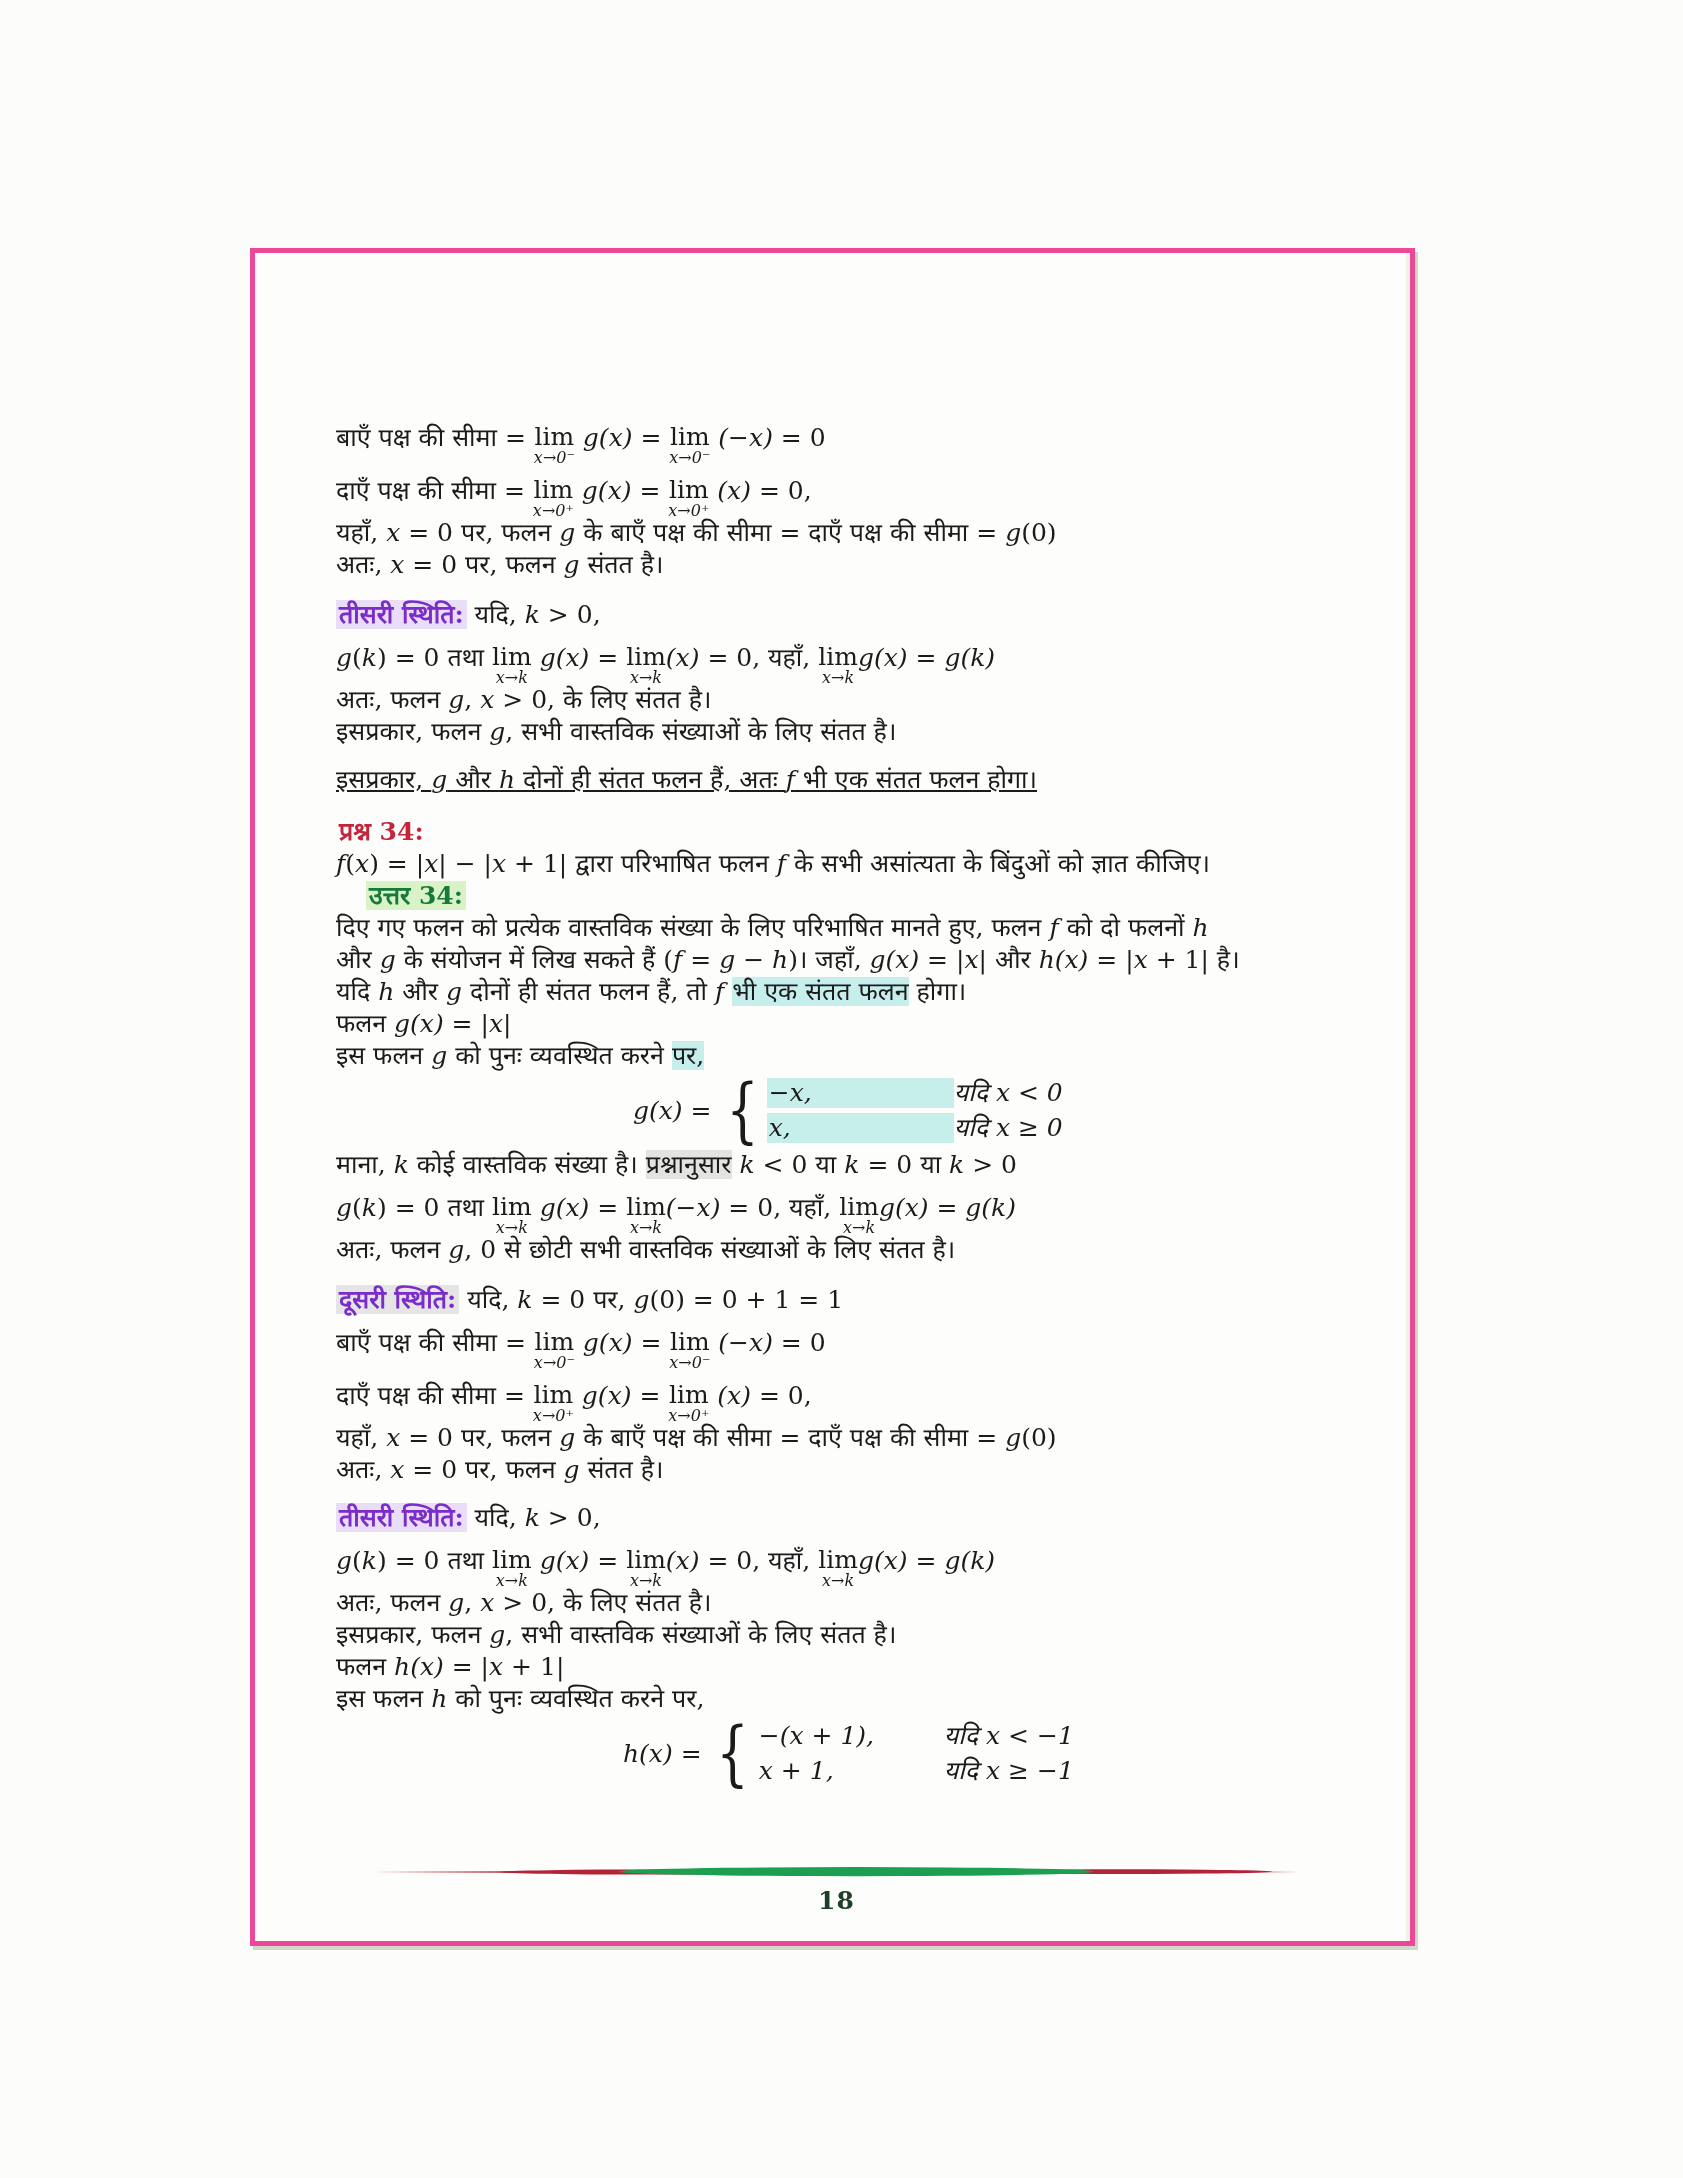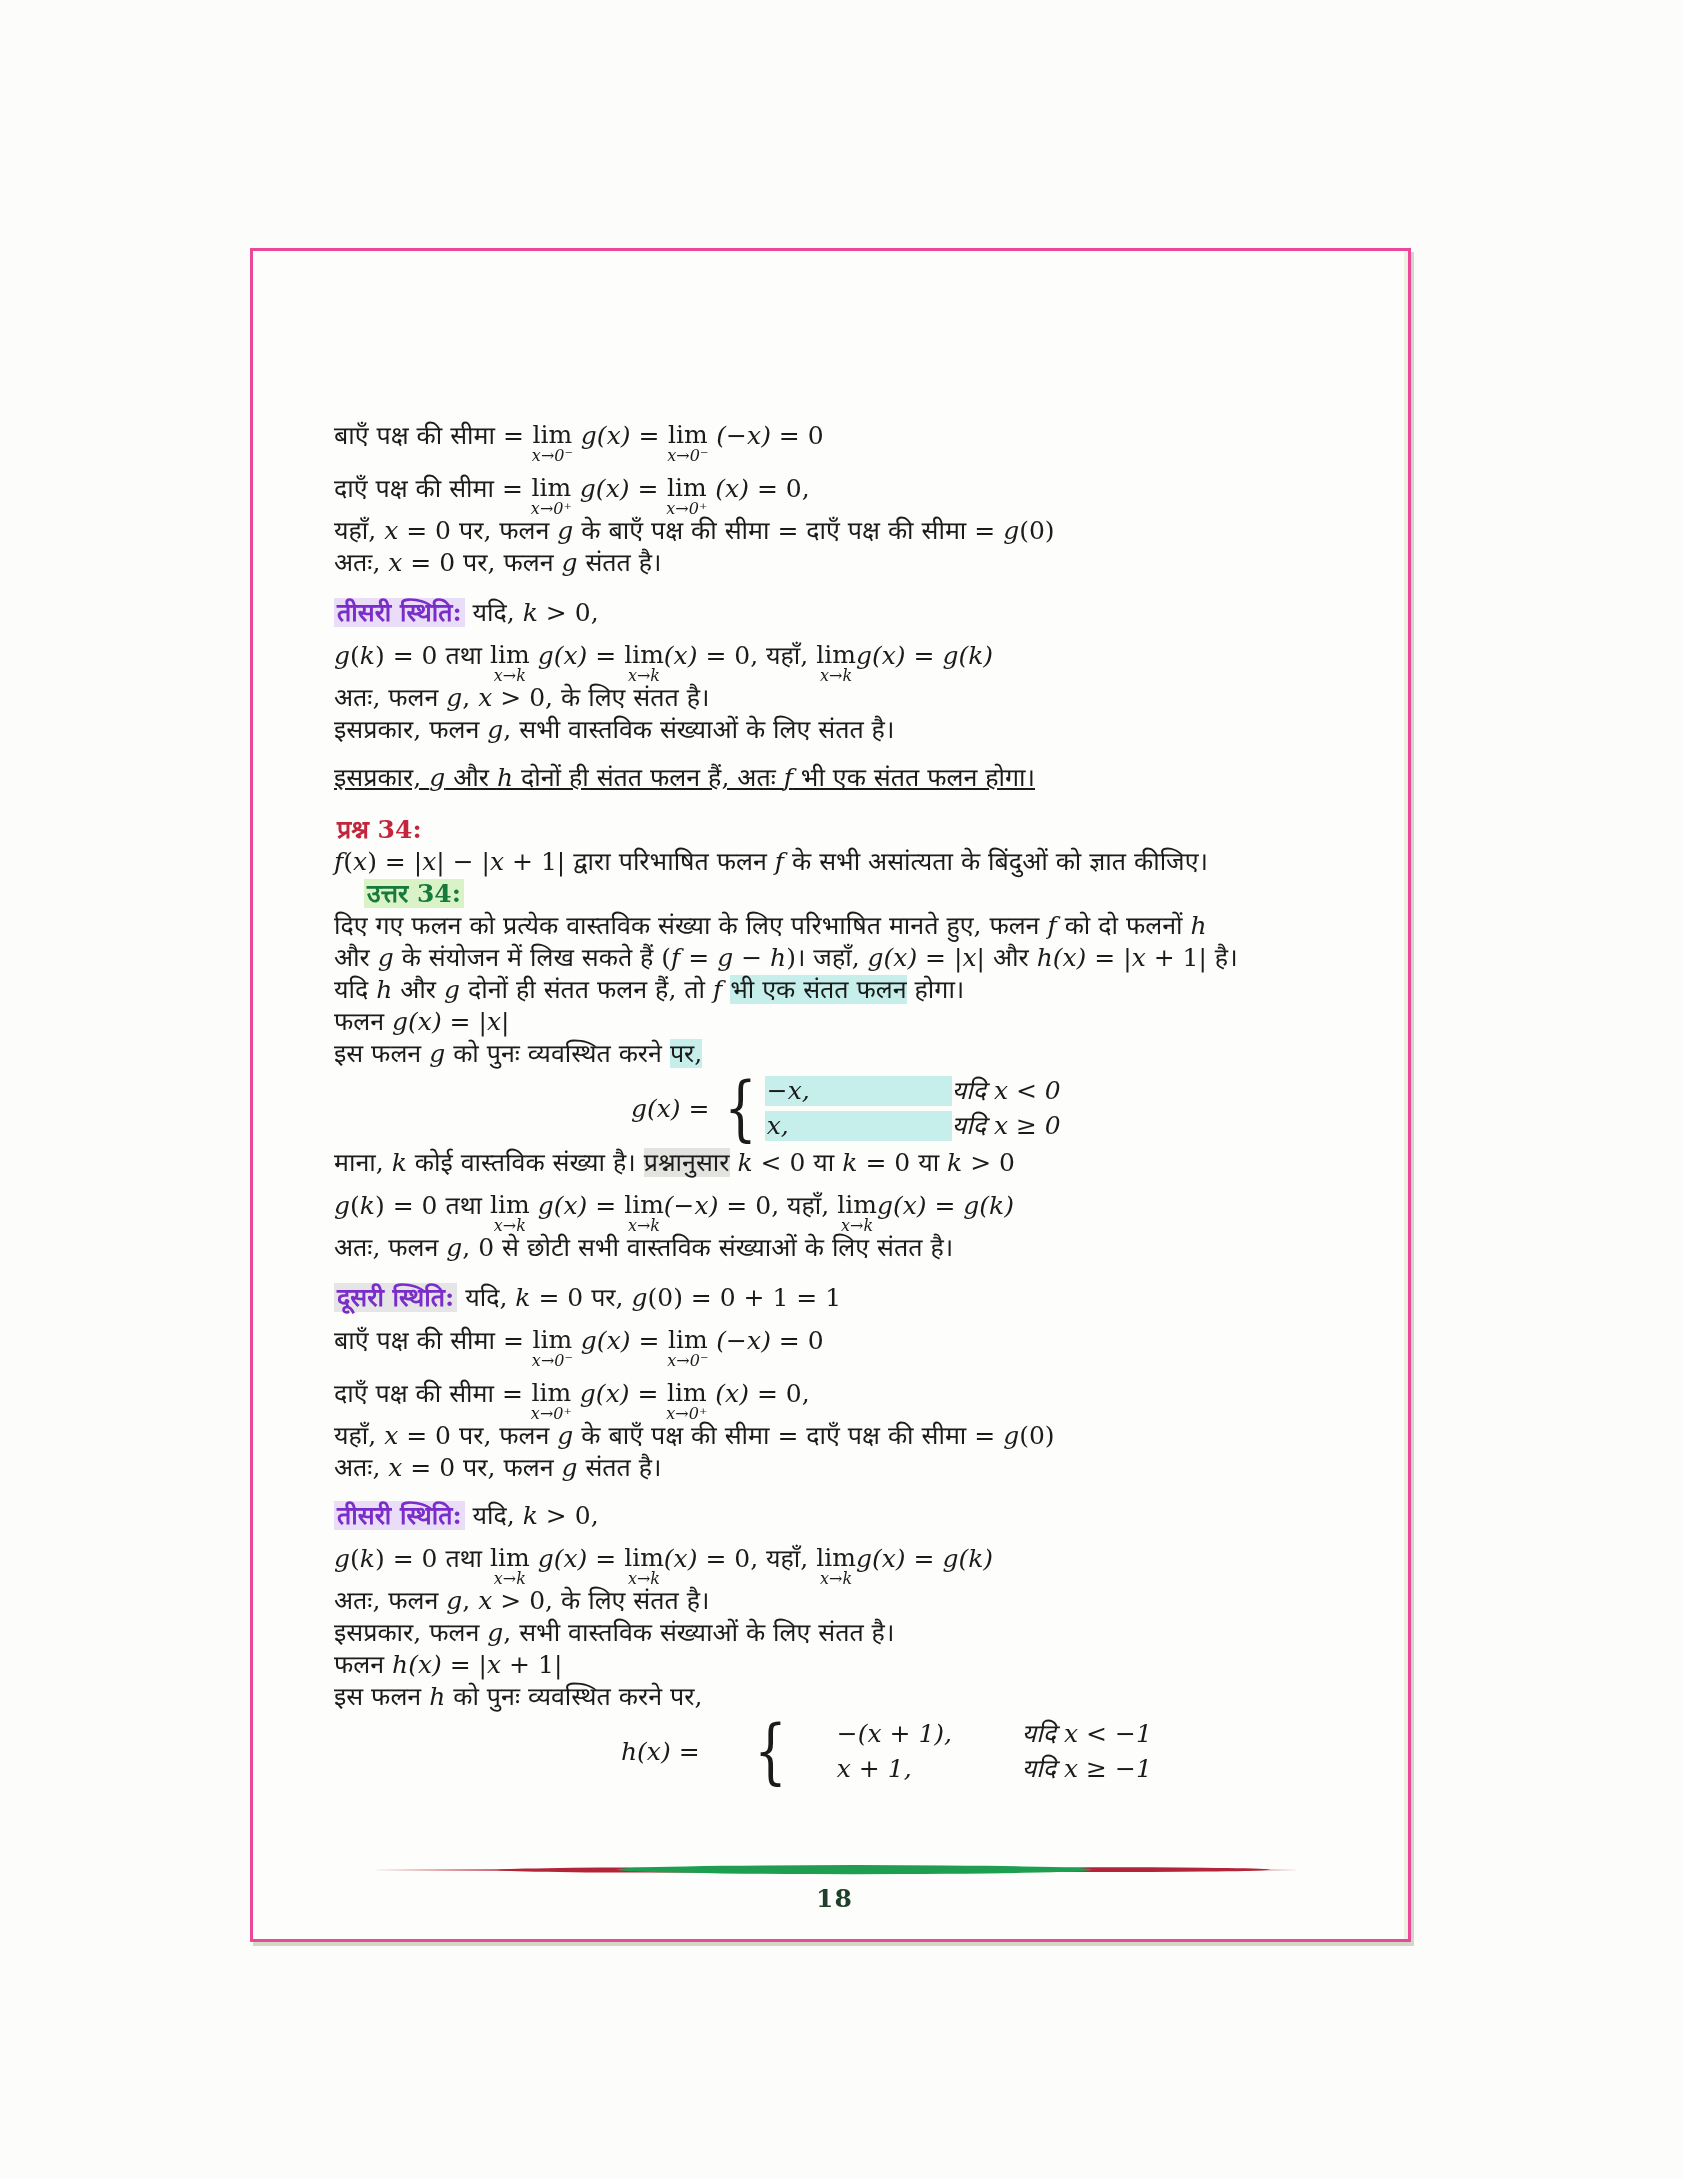--- a/index.html
+++ b/index.html
@@ -5,21 +5,21 @@
   html,body{margin:0;padding:0;}
   body{
     width:1683px;height:2178px;position:relative;
     background:#fcfcfa;
     font-family:"DejaVu Serif","Liberation Serif",serif;
     color:#1b1b1b;
   }
   .page{
     position:absolute;left:250px;top:248px;width:1155px;height:1688px;
     background:#fdfefb;
-    border:3px solid #ec4899;
+    border:5px solid #ec4899;
     box-shadow:3px 4px 0 rgba(160,172,140,.45), inset -4px 0 0 #eef1e3;
   }
   .content{
     position:absolute;left:81px;top:158px;width:1064px;
   }
   .line{
     font-size:25px;line-height:32px;min-height:32px;white-space:nowrap;
   }
   .fline{height:53px;line-height:53px;}
   .mi{font-style:italic;}
@@ -81,21 +81,21 @@
       <div class="line fline"><span>बाएँ पक्ष की सीमा = </span><span class="lim"><span class="limtop">lim</span><span class="limunder">x→0⁻</span></span><span class="mi"> g(x)</span><span> = </span><span class="lim"><span class="limtop">lim</span><span class="limunder">x→0⁻</span></span><span class="mi"> (−x)</span><span> = 0</span></div>
       <div class="line fline"><span>दाएँ पक्ष की सीमा = </span><span class="lim"><span class="limtop">lim</span><span class="limunder">x→0⁺</span></span><span class="mi"> g(x)</span><span> = </span><span class="lim"><span class="limtop">lim</span><span class="limunder">x→0⁺</span></span><span class="mi"> (x)</span><span> = 0,</span></div>
       <div class="line"><span>यहाँ, </span><span class="mi">x</span><span> = 0 पर, फलन </span><span class="mi">g</span><span> के बाएँ पक्ष की सीमा = दाएँ पक्ष की सीमा = </span><span class="mi">g</span><span>(0)</span></div>
       <div class="line"><span>अतः, </span><span class="mi">x</span><span> = 0 पर, फलन </span><span class="mi">g</span><span> संतत है।</span></div>
       <div class="line" style="margin-top: 16px;"><span class="lead" style="color: rgb(123, 45, 201); background: rgb(233, 221, 248);">तीसरी स्थिति:</span><span> यदि, </span><span class="mi">k</span><span> &gt; 0,</span></div>
       <div class="line fline"><span class="mi">g</span><span>(</span><span class="mi">k</span><span>) = 0 तथा </span><span class="lim"><span class="limtop">lim</span><span class="limunder">x→k</span></span><span class="mi"> g(x)</span><span> = </span><span class="lim"><span class="limtop">lim</span><span class="limunder">x→k</span></span><span class="mi">(x)</span><span> = 0, यहाँ, </span><span class="lim"><span class="limtop">lim</span><span class="limunder">x→k</span></span><span class="mi">g(x)</span><span> = </span><span class="mi">g(k)</span></div>
       <div class="line"><span>अतः, फलन </span><span class="mi">g</span><span>, </span><span class="mi">x</span><span> &gt; 0,  के लिए संतत है।</span></div>
       <div class="line"><span>इसप्रकार, फलन </span><span class="mi">g</span><span>,  सभी वास्तविक संख्याओं के लिए संतत है।</span></div>
       <div class="line"><span>फलन </span><span class="mi">h(x)</span><span> = |</span><span class="mi">x</span><span> + 1|</span></div>
       <div class="line"><span>इस फलन </span><span class="mi">h</span><span> को पुनः व्यवस्थित करने पर,</span></div>
-      <div class="pw" style="margin-left: 287px; gap: 40px;">
+      <div class="pw" style="margin-left: 287px;">
         <span class="lhs">h(x) = </span>
         <span class="brace">{</span>
         <span class="pwrows">
           <span class="pwrow">
             <span class="expr">−(x + 1),</span>
             <span class="cond">यदि x &lt; −1</span>
           </span>
           <span class="pwrow">
             <span class="expr">x + 1,</span>
             <span class="cond">यदि x ≥ −1</span>

